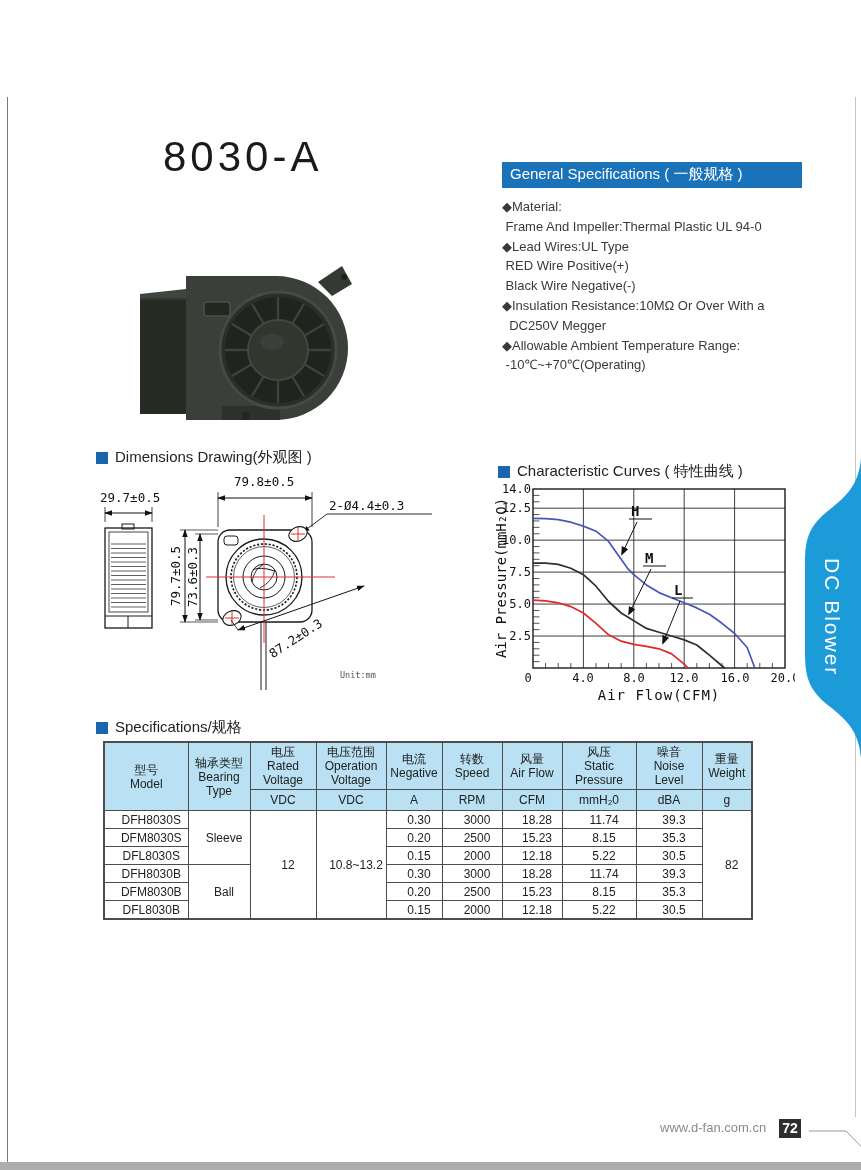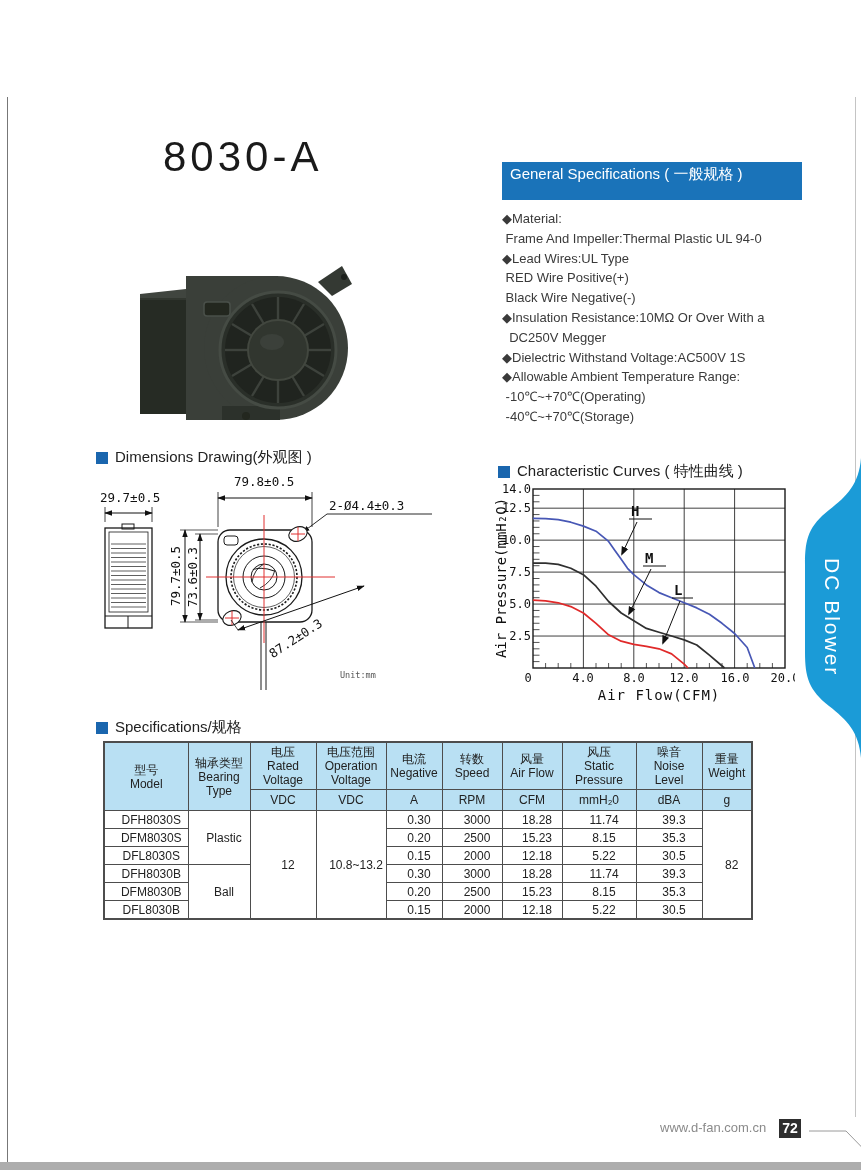--- a/index.html
+++ b/index.html
@@ -13,21 +13,21 @@
   .hdr-sub{position:absolute;left:588px;top:42px;color:#fff;font-size:20px;}
   
   .edge-left{position:absolute;left:7px;top:97px;width:1px;height:1065px;background:#777;}
   .edge-right{position:absolute;left:855px;top:97px;width:1px;height:1020px;background:#c4c4c4;}
   .bottom-strip{position:absolute;left:0;bottom:0;width:861px;height:8px;background:#adadad;}
   
   .model-title{position:absolute;left:163px;top:133px;font-size:42px;font-weight:300;letter-spacing:4px;color:#1a1a1a;}
   .photo{position:absolute;left:126px;top:210px;}
   
   .gs{position:absolute;left:502px;top:162px;width:300px;}
-  .gs-bar{background:#1a73b9;color:#fff;font-size:15px;padding:3px 8px 16px 8px;}
+  .gs-bar{background:#1a73b9;color:#fff;font-size:15px;padding:3px 8px 4px 8px;}
   .gs-lines{margin-top:9px;}
   .gs-line{white-space:pre;font-size:13px;line-height:19.8px;color:#3a3a3a;}
   
   .sec{position:absolute;display:flex;align-items:center;font-size:15px;color:#222;}
   .sec-sq{width:12px;height:12px;background:#1a66ae;margin-right:7px;flex:none;}
   .sec-dims{left:96px;top:448px;}
   .sec-curv{left:498px;top:462px;}
   .sec-spec{left:96px;top:718px;}
   
   .dims-svg{position:absolute;left:92px;top:470px;}
@@ -104,24 +104,22 @@
   <div class="gs">
     <div class="gs-bar">General Specifications ( 一般规格 )</div>
     <div class="gs-lines">
       <div class="gs-line">◆Material:</div>
       <div class="gs-line"> Frame And Impeller:Thermal Plastic UL 94-0</div>
       <div class="gs-line">◆Lead Wires:UL Type</div>
       <div class="gs-line"> RED Wire Positive(+)</div>
       <div class="gs-line"> Black Wire Negative(-)</div>
       <div class="gs-line">◆Insulation Resistance:10MΩ Or Over With a</div>
       <div class="gs-line">  DC250V Megger</div>
-      <div class="gs-line">◆Dielectric Withstand Voltage:AC500V 1S</div>
       <div class="gs-line">◆Allowable Ambient Temperature Range:</div>
       <div class="gs-line"> -10℃~+70℃(Operating)</div>
-      <div class="gs-line"> -40℃~+70℃(Storage)</div>
     </div>
   </div>
 
   <div class="sec sec-dims">
     <span class="sec-sq"></span>
     <span>Dimensions Drawing(外观图 )</span>
   </div>
   <div class="sec sec-curv">
     <span class="sec-sq"></span>
     <span>Characteristic Curves ( 特性曲线 )</span>
@@ -362,21 +360,21 @@
         <td>RPM</td>
         <td>CFM</td>
         <td>mmH₂0</td>
         <td>dBA</td>
         <td>g</td>
       </tr>
     </thead>
     <tbody>
       <tr>
         <td>DFH8030S</td>
-        <td rowspan="3">Plastic</td>
+        <td rowspan="3">Sleeve</td>
         <td rowspan="6">12</td>
         <td rowspan="6">10.8~13.2</td>
         <td>0.30</td>
         <td>3000</td>
         <td>18.28</td>
         <td>11.74</td>
         <td>39.3</td>
         <td rowspan="6">82</td>
       </tr>
       <tr>

